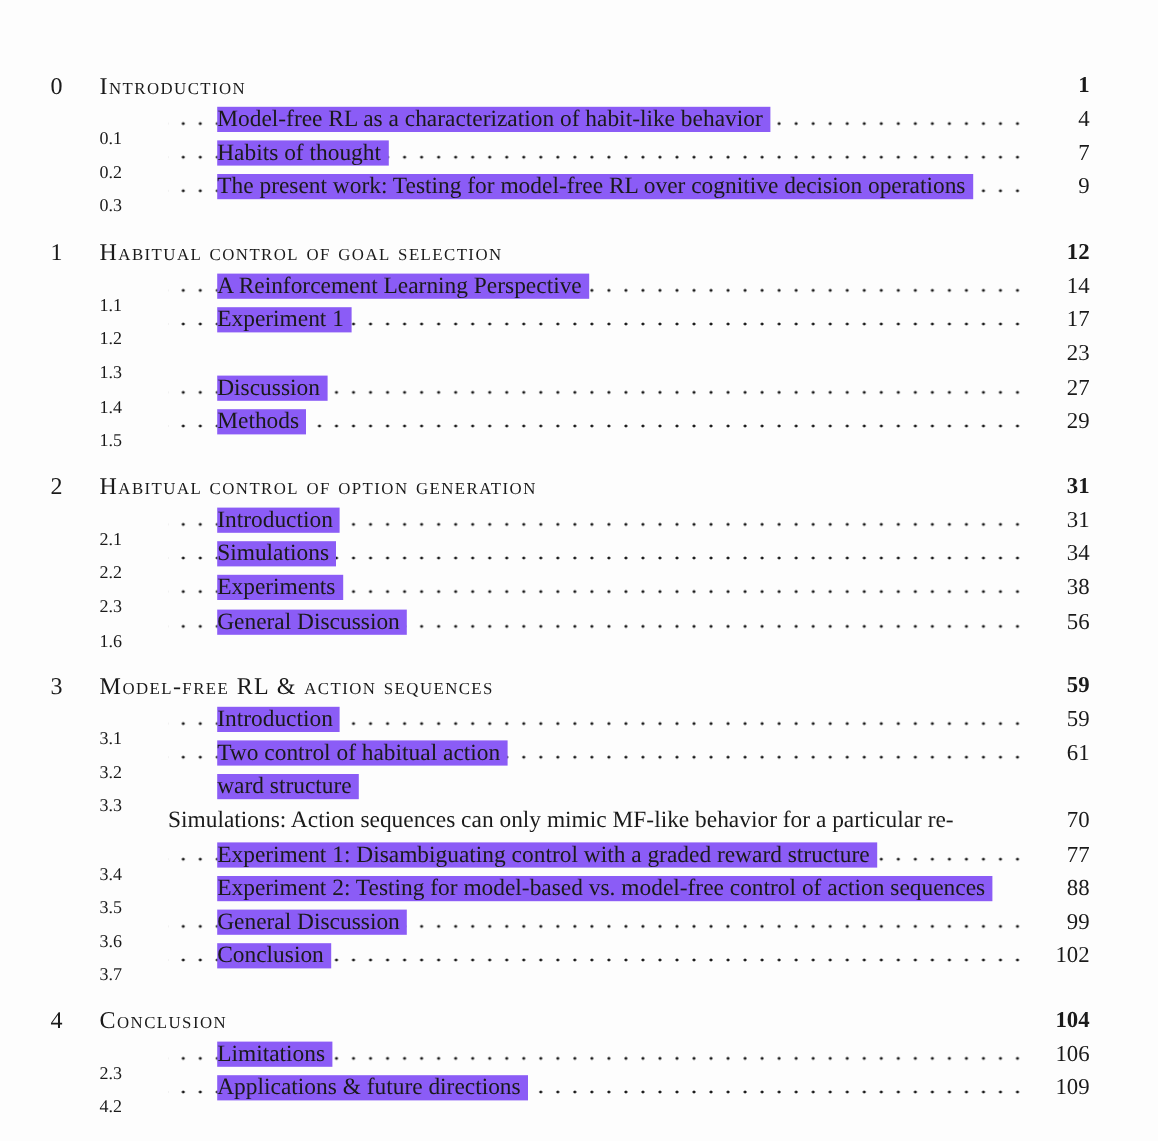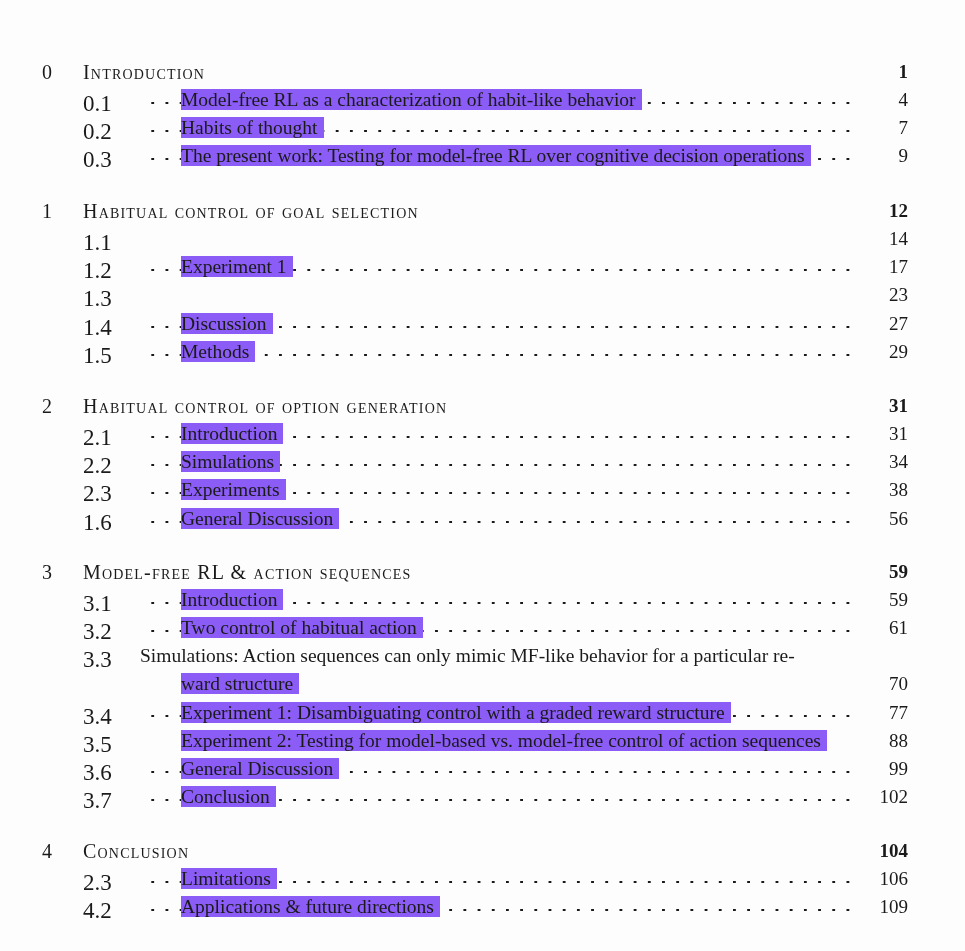--- a/index.html
+++ b/index.html
@@ -58,22 +58,22 @@
     .sec-row {
       position: relative;
       height: 28.2px;
     }
     .sec-row.tall {
       height: 56.4px;
     }
     .sec-num {
       position: absolute;
       left: 83px;
-      top: 4px;
-      font-size: 23px;
+      top: 16px;
+      font-size: 15px;
       line-height: 28px;
     }
     .sec-body {
       position: absolute;
       left: 140px;
       top: 0;
       width: 715px;
       font-size: 19.5px;
       line-height: 28px;
       overflow: hidden;
@@ -142,20 +142,21 @@
   </div>
 
   <div class="chapter" style="top:197px;">
     <div class="chap-row">
       <span class="chap-num">1</span>
       <span class="chap-title">Habitual control of goal selection</span>
       <span class="chap-page">12</span>
     </div>
     <div class="sec-row">
       <span class="sec-num">1.1</span>
+      <div class="sec-body"><div class="leader"></div><span class="sec-title">A Reinforcement Learning Perspective</span></div>
       <span class="sec-page">14</span>
     </div>
     <div class="sec-row">
       <span class="sec-num">1.2</span>
       <div class="sec-body"><div class="leader"></div><span class="sec-title">Experiment 1</span></div>
       <span class="sec-page">17</span>
     </div>
     <div class="sec-row">
       <span class="sec-num">1.3</span>
       <span class="sec-page">23</span>
@@ -212,25 +213,25 @@
       <span class="sec-page">59</span>
     </div>
     <div class="sec-row">
       <span class="sec-num">3.2</span>
       <div class="sec-body"><div class="leader"></div><span class="sec-title">Two control of habitual action</span></div>
       <span class="sec-page">61</span>
     </div>
     <div class="sec-row tall">
       <span class="sec-num">3.3</span>
       <div class="sec-body" style="height:56px;">
-        <div style="white-space:nowrap;"><span>Simulations: Action sequences can only mimic MF-like behavior for a particular re-</span></div>
         <div style="position:relative; height:28px; white-space:nowrap; overflow:hidden;">
           
           <span class="sec-title">ward structure</span>
         </div>
+        <div style="white-space:nowrap;"><span>Simulations: Action sequences can only mimic MF-like behavior for a particular re-</span></div>
       </div>
       <span class="sec-page">70</span>
     </div>
     <div class="sec-row">
       <span class="sec-num">3.4</span>
       <div class="sec-body"><div class="leader"></div><span class="sec-title">Experiment 1: Disambiguating control with a graded reward structure</span></div>
       <span class="sec-page">77</span>
     </div>
     <div class="sec-row">
       <span class="sec-num">3.5</span>

